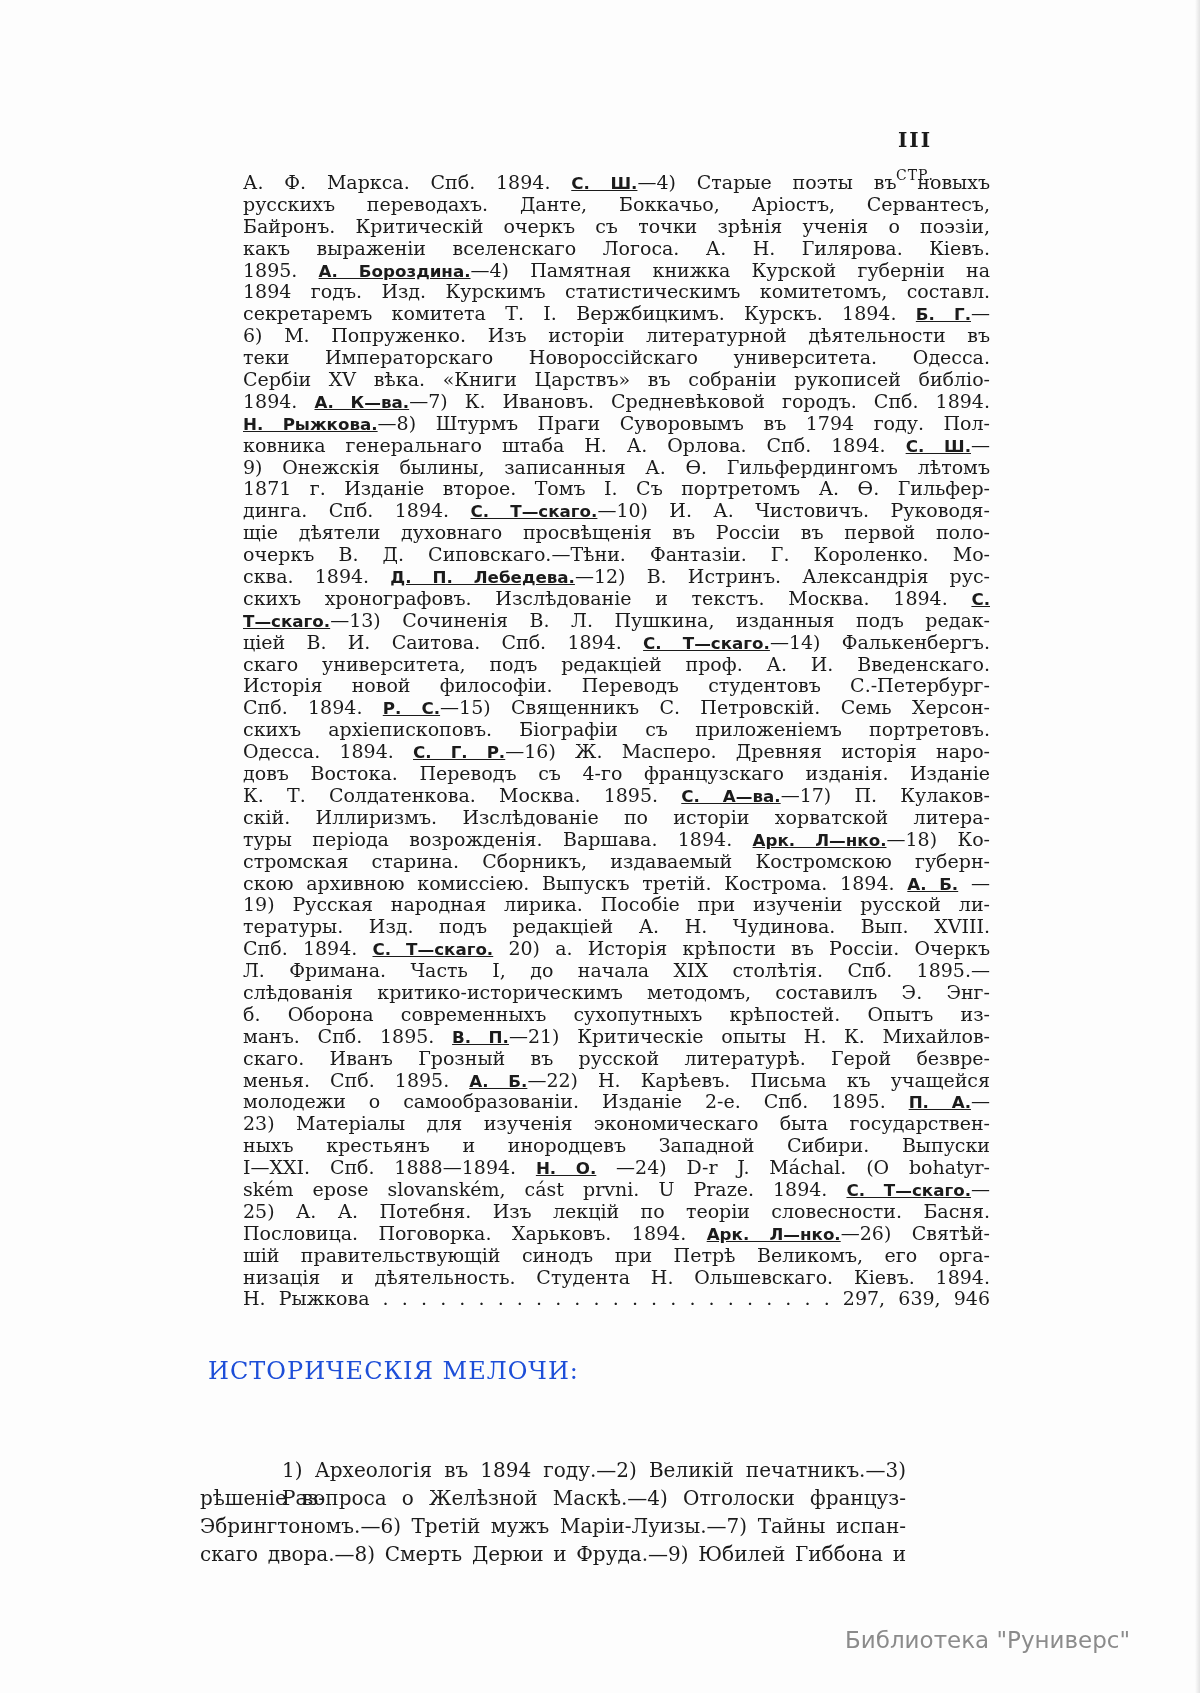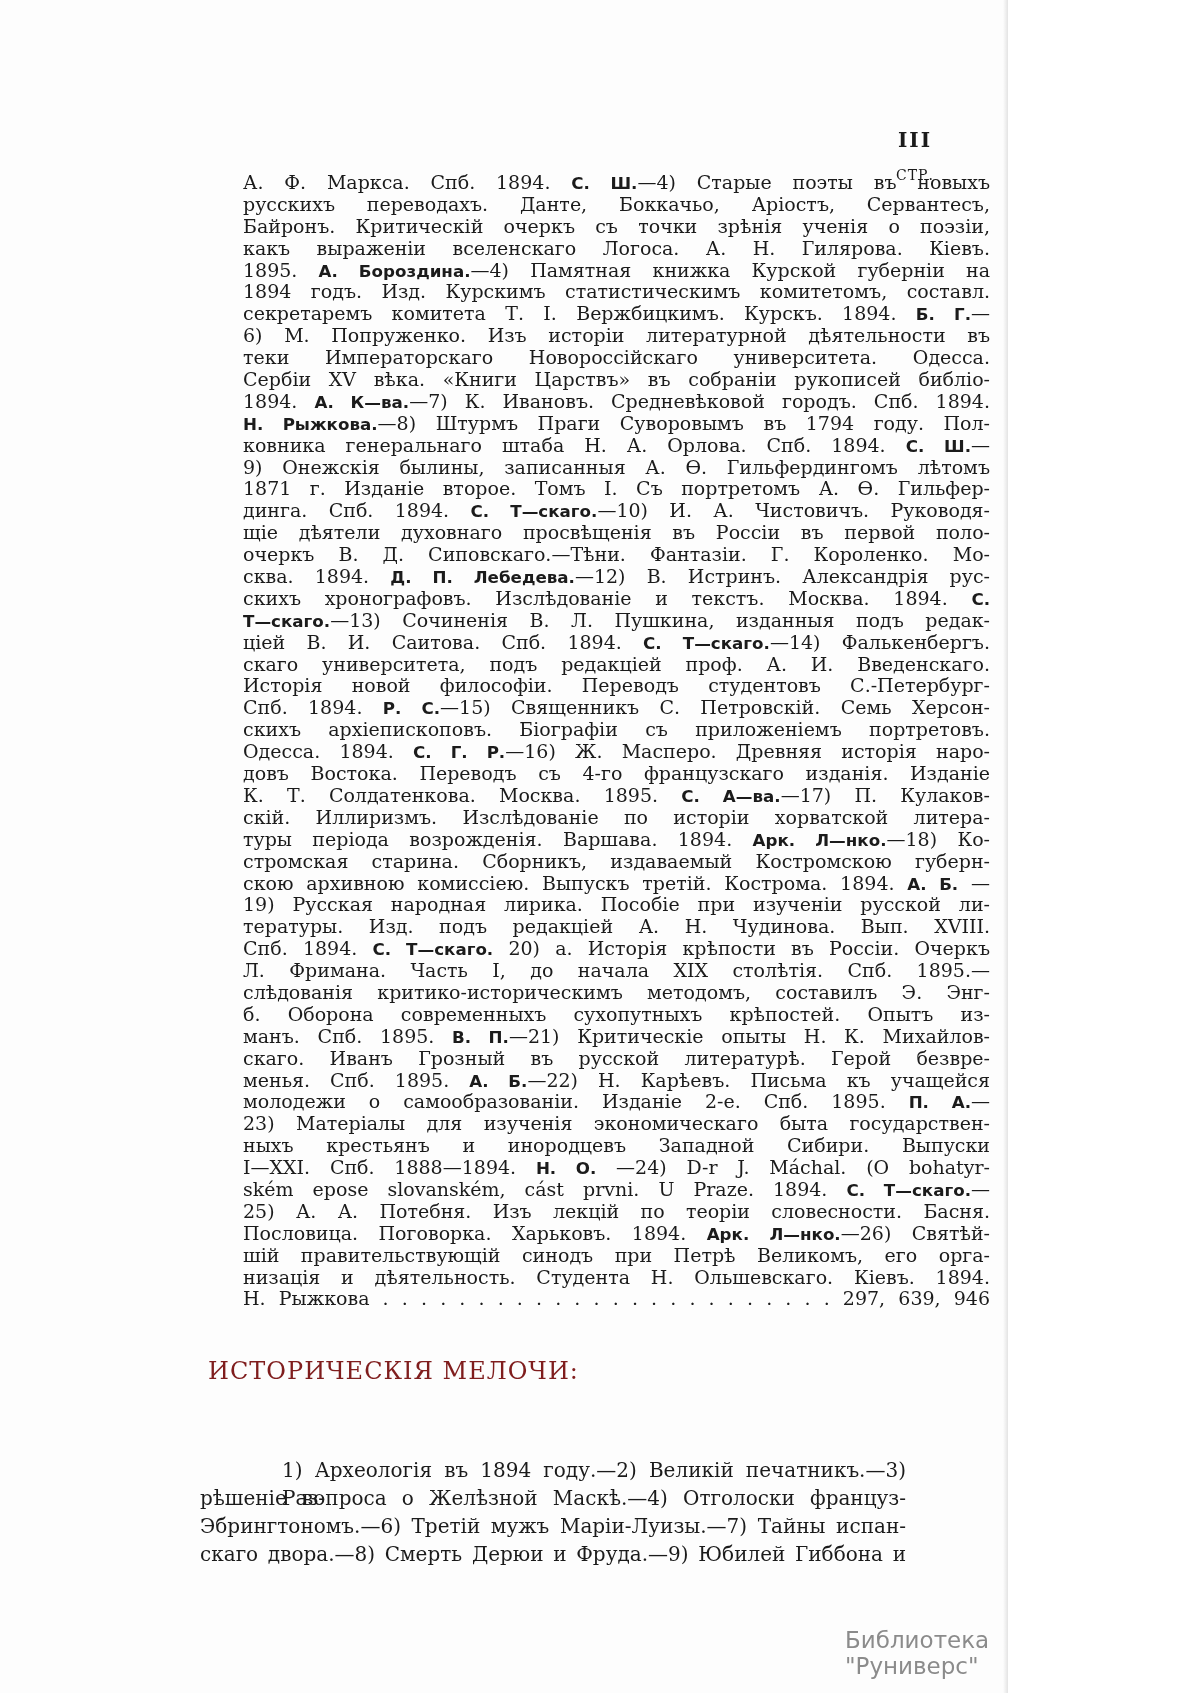--- a/index.html
+++ b/index.html
@@ -1,17 +1,17 @@
 <!DOCTYPE html>
 <html><head>
 <meta charset="utf-8">
 <style>
   html,body { margin:0; padding:0; background:#ffffff; }
   .page {
-    position:relative; width:1008px; height:1693px;
+    position:relative; width:1200px; height:1693px;
     background:#fdfdfd; overflow:hidden;
     font-family:"DejaVu Serif", serif; color:#1b1b1b;
   }
   .page::after{
     content:""; position:absolute; top:0; right:0; width:5px; height:100%;
     background:linear-gradient(to left, rgba(0,0,0,0.10), rgba(0,0,0,0));
     pointer-events:none;
   }
   .corner { position:absolute; left:860px; top:128px; width:110px; text-align:center; }
   .pagenum { font-size:20px; font-weight:bold; letter-spacing:2px; line-height:24px; }
@@ -22,25 +22,25 @@
     font-size:19px; line-height:21.9px; height:21.9px;
     text-align:justify; text-align-last:justify; white-space:normal;
   }
   .misc-block { position:absolute; left:200px; top:1456px; width:706px; }
   .misc-block .line {
     font-size:20px; line-height:28px; height:28px;
     text-align:justify; text-align-last:justify;
   }
   .misc-block .line:first-child { padding-left:82px; }
 
-  .b { font-family:"DejaVu Sans", sans-serif; font-weight:bold; font-size:0.88em; }
+  .b { font-family:"DejaVu Sans", sans-serif; font-weight:bold; font-size:0.88em;text-decoration:underline; }
 
   .section-heading {
     position:absolute; left:208px; top:1357px;
-    font-size:24px; letter-spacing:1px; color:#7f1d1d;
+    font-size:24px; letter-spacing:1px; color:#1d4ed8;
   }
   .watermark {
     position:absolute; left:845px; top:1627px;
     font-family:"DejaVu Sans", sans-serif; font-size:23px; color:#8b8b8b;
   }
 </style>
 </head>
 <body>
 
 <div class="page">

